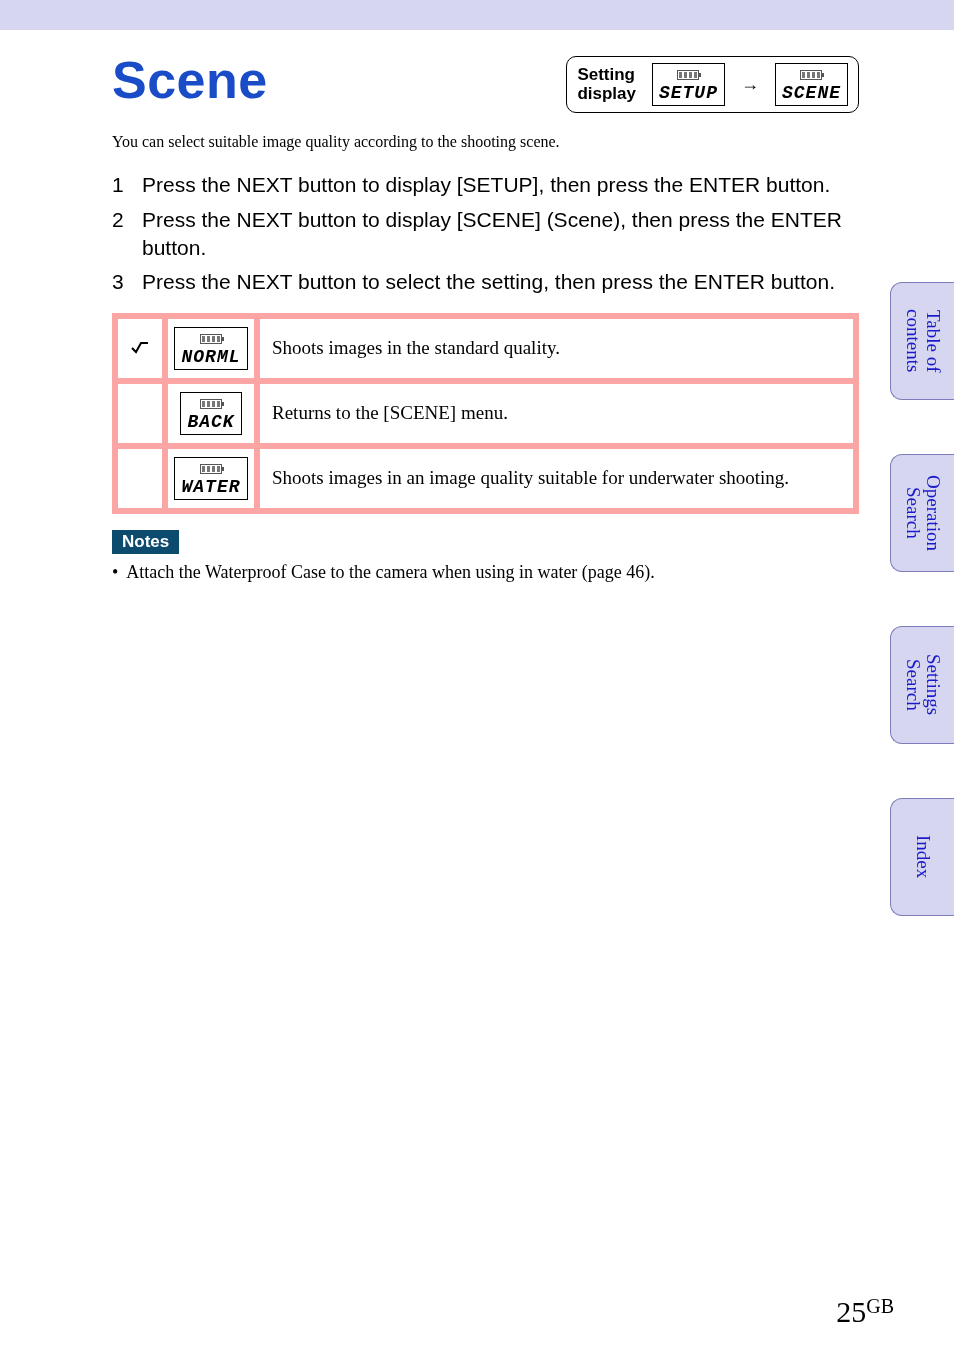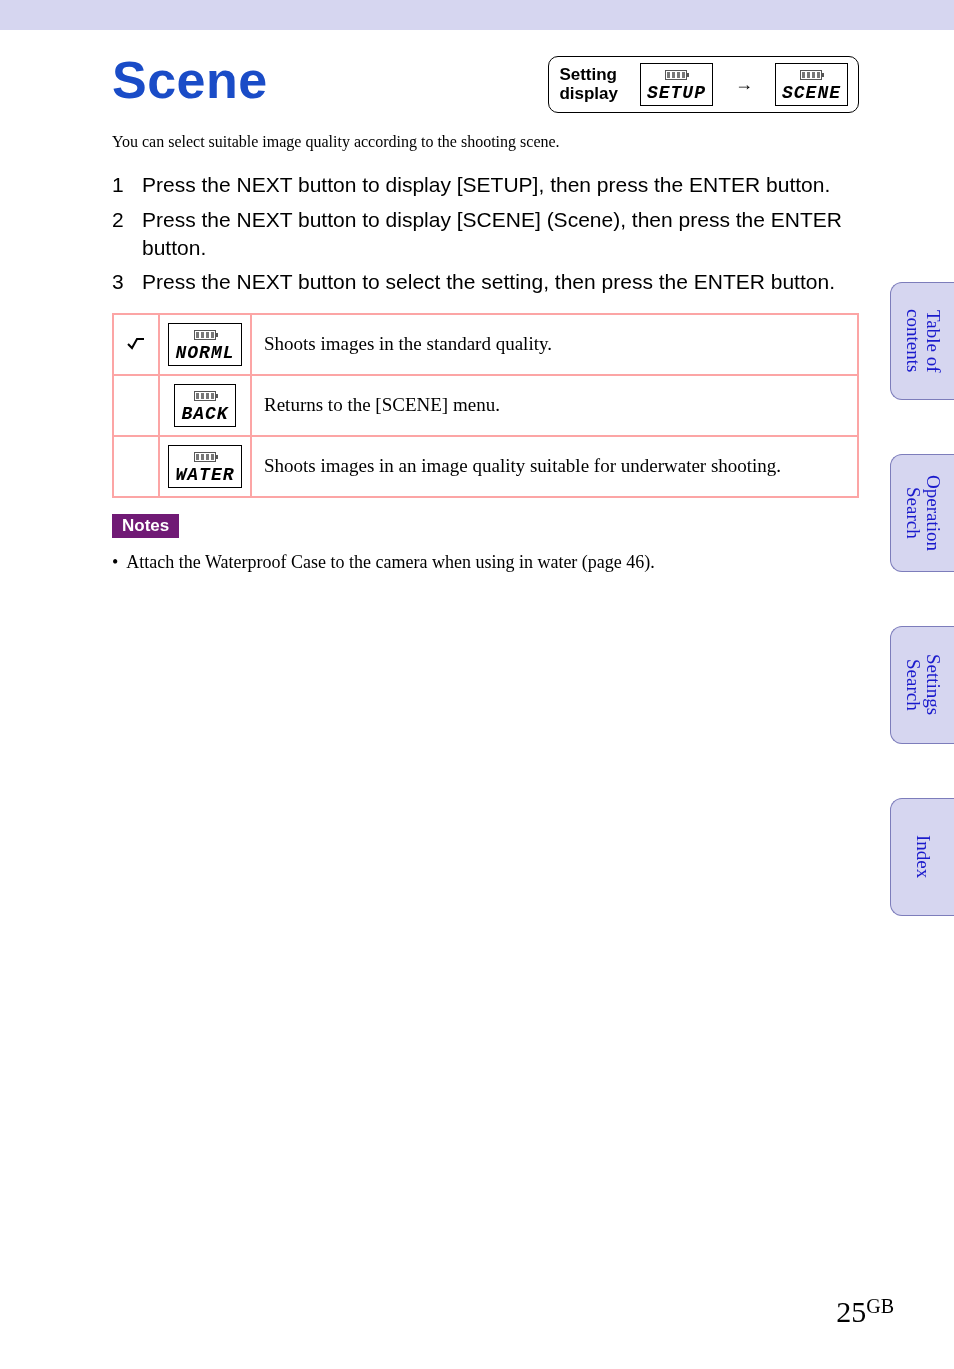--- a/index.html
+++ b/index.html
@@ -1,39 +1,39 @@
 <!DOCTYPE html>
 <html><head>
 <meta charset="utf-8">
 <style>
   * { box-sizing: border-box; margin: 0; padding: 0; }
   html, body { width: 954px; height: 1369px; font-family: "Times New Roman", serif; position: relative; background: #fff; }
   .top-band { width: 100%; height: 30px; background: #d6d6f0; }
   .content { position: absolute; top: 30px; left: 0; width: 100%; padding: 20px 95px 0 112px; }
   .header-row { display: flex; align-items: flex-start; justify-content: space-between; margin-bottom: 18px; }
   .title { font-family: Arial, Helvetica, sans-serif; font-size: 52px; font-weight: bold; color: #1a4cc7; letter-spacing: 0.5px; }
-  .setting-box { border: 1.5px solid #000; border-radius: 10px; padding: 6px 10px; display: flex; align-items: center; gap: 22px; font-family: Arial, sans-serif; margin-top: 6px; }
+  .setting-box { border: 1.5px solid #000; border-radius: 10px; padding: 6px 10px; display: flex; align-items: center; gap: 16px; font-family: Arial, sans-serif; margin-top: 6px; }
   .setting-label { font-size: 17px; font-weight: bold; line-height: 1.1; }
   .lcd { border: 1.2px solid #000; padding: 2px 6px 3px 6px; font-family: monospace; font-size: 18px; letter-spacing: 1px; text-align: center; min-width: 60px; line-height: 1; }
   .lcd .batt { display:inline-block; width:22px; height:10px; border:1px solid #555; position:relative; margin-bottom:1px; }
   .lcd .batt::after{ content:""; position:absolute; right:-3px; top:2px; width:2px; height:4px; background:#555;}
   .lcd .batt .ticks { position:absolute; inset:1px; background: repeating-linear-gradient(90deg,#777 0 3px,transparent 3px 5px); }
   .lcd-text { font-family: "Courier New", monospace; font-weight: bold; font-style: italic; letter-spacing: 1px; display:block; }
   .arrow-sep { font-size: 18px; }
   .intro { font-size: 16px; line-height: 1.4; margin: 6px 0 18px 0; }
   .steps { font-family: Arial, Helvetica, sans-serif; font-size: 21px; line-height: 1.35; margin: 0 0 16px 0; }
   .steps .step { display:flex; gap:16px; margin-bottom:6px; }
   .steps .step .num { width: 14px; flex:none; }
   .steps .step .txt { flex:1; }
   table.option-table { width: 100%; border-collapse: collapse; margin-bottom: 16px; }
-  table.option-table td { border: 2px solid #fca5a5; padding: 14px 12px; font-size: 19px; vertical-align: middle; }
+  table.option-table td { border: 6px solid #fca5a5; padding: 14px 12px; font-size: 19px; vertical-align: middle; }
   table.option-table td.check-col { width: 38px; text-align: center; font-size: 20px; }
   table.option-table td.icon-col { width: 92px; text-align: center; padding: 8px 4px; }
   .icon-col .lcd { display:inline-block; }
-  .notes-label { display:inline-block; background:#701a75; color:#fff; font-family: Arial, sans-serif; font-weight:bold; font-size:17px; padding:2px 10px; margin-bottom:12px; }
+  .notes-label { display:inline-block; background:#0c4a6e; color:#fff; font-family: Arial, sans-serif; font-weight:bold; font-size:17px; padding:2px 10px; margin-bottom:6px; }
   .notes-list { font-size: 18px; line-height: 1.4; }
   .notes-list .bullet { display:flex; gap:8px; }
 
   
   .side-tabs { position:absolute; right:0; top:282px; display:flex; flex-direction:column; gap:54px; }
   .tab { width:64px; height:118px; background:#d6d6f0; border:1px solid #7d7dbb; border-right:none; border-radius:12px 0 0 12px; display:flex; align-items:center; justify-content:center; font-family:"Times New Roman",serif; font-size:19px; color:#1a1acc; cursor:pointer; }
   .tab span { writing-mode: vertical-rl; white-space:pre; line-height:1.1; text-align:center; }
 
   .page-num { position:absolute; right:60px; bottom:40px; font-family:"Times New Roman",serif; font-size:30px; }
   .page-num .gb { font-size:20px; vertical-align: top; }

